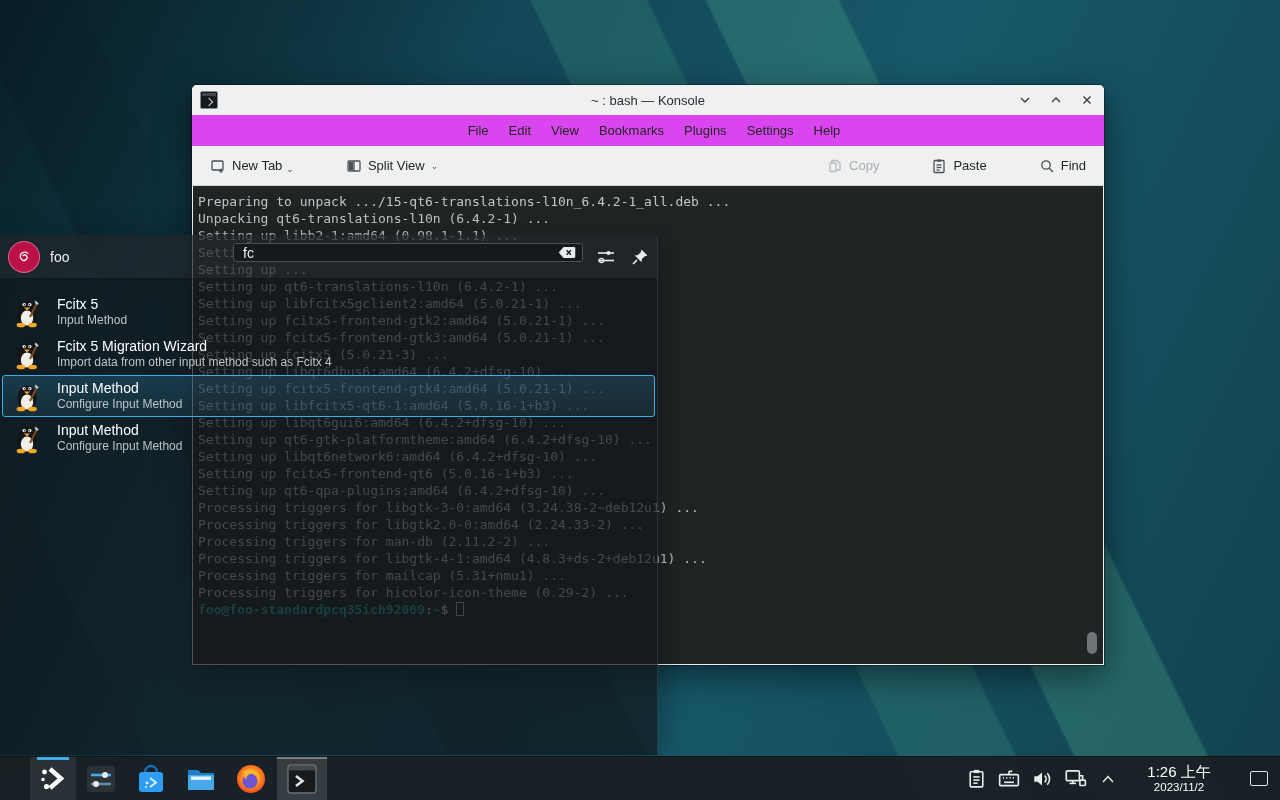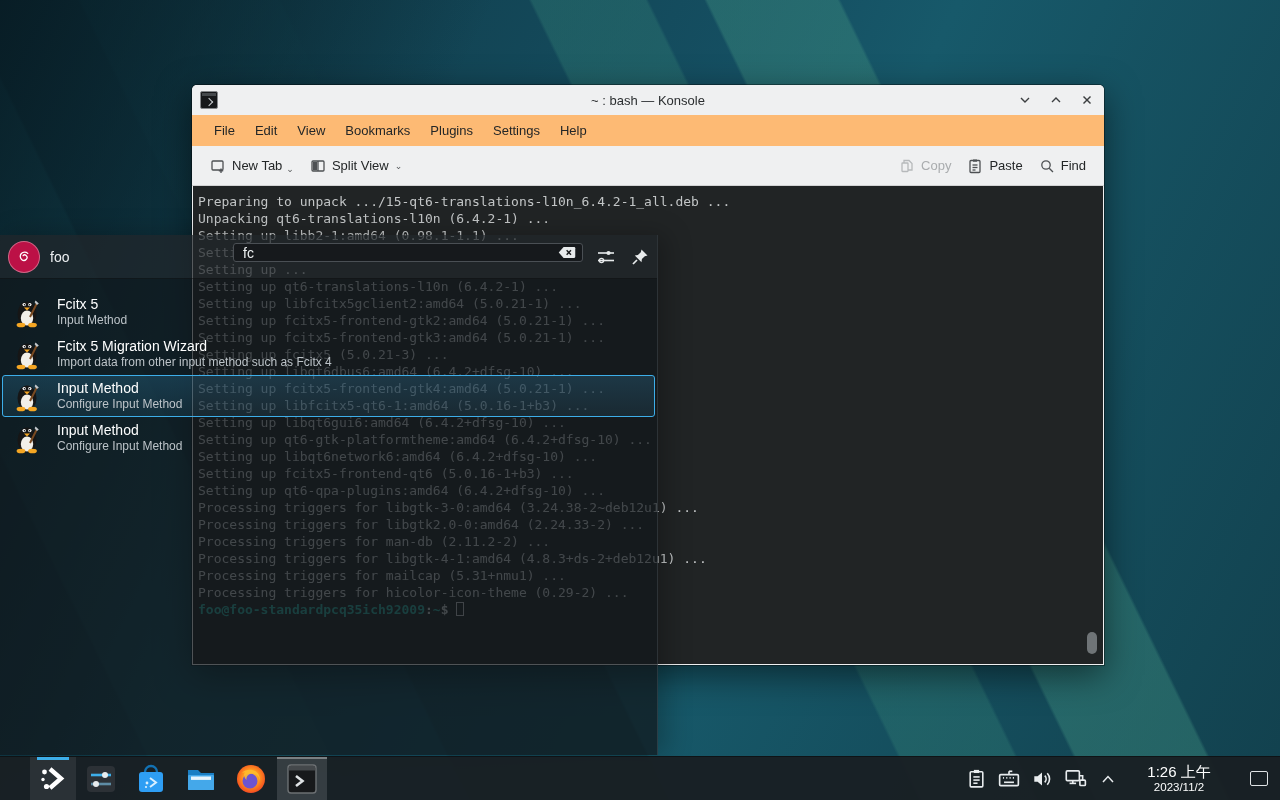--- a/index.html
+++ b/index.html
@@ -25,25 +25,25 @@
   .title-icon { width:18px; height:18px; border-radius:2px; background:#17191b;
     border:1px solid #86898c; position:relative; }
   .title-icon::before { content:""; position:absolute; left:1px; right:1px; top:1px; height:3px; background:#45494c; }
   .title-icon::after { content:""; position:absolute; left:5px; top:7px; width:5px; height:5px;
     border-top:1.6px solid #cfd3d6; border-right:1.6px solid #cfd3d6; transform:rotate(45deg); }
   .win-title { position:absolute; left:0; right:0; text-align:center; font-size:13px; color:#2b2e30; }
   .win-buttons { margin-left:auto; display:flex; gap:13px; z-index:1; }
   .win-btn { width:18px; height:18px; display:flex; align-items:center; justify-content:center; cursor:pointer; }
   .win-btn svg { stroke:#3c3f41; stroke-width:1.4; fill:none; }
 
-  .menubar { display:flex; align-items:center; height:31px; padding-left:12px; background:#fdba74; }
+  .menubar { display:flex; align-items:center; height:31px; padding-left:12px; background:#d946ef;justify-content:center; }
   .menu-item { padding:0 10px; font-size:13px; color:#232627; line-height:31px; cursor:pointer; }
 
   .toolbar { display:flex; align-items:center; height:40px; padding:0 10px;
-    background:#eff0f1; border-bottom:1px solid #d2d3d4; }
+    background:#eff0f1; border-bottom:1px solid #d2d3d4;gap:36px; }
   .tool-btn { display:flex; align-items:center; gap:6px; font-size:13px; color:#232627;
     padding:6px 8px; border-radius:3px; cursor:pointer; }
   .tool-btn svg { stroke:#4d5053; fill:none; stroke-width:1.3; }
   .tool-btn.disabled { color:#a9acae; }
   .tool-btn.disabled svg { stroke:#b6b9bb; }
   .tb-chevron { font-size:9px; color:#55585a; }
   .tb-chevron.under { align-self:flex-end; margin-left:-2px; }
   .toolbar-spacer { flex:1; }
 
   .term-body { position:absolute; left:1px; right:1px; top:101px; bottom:1px;

